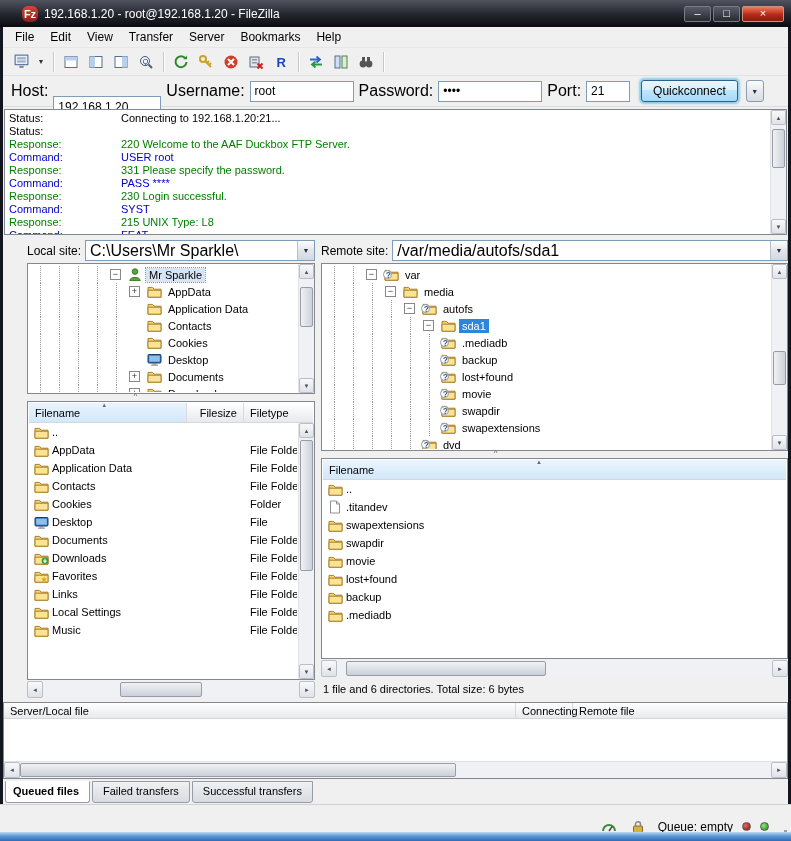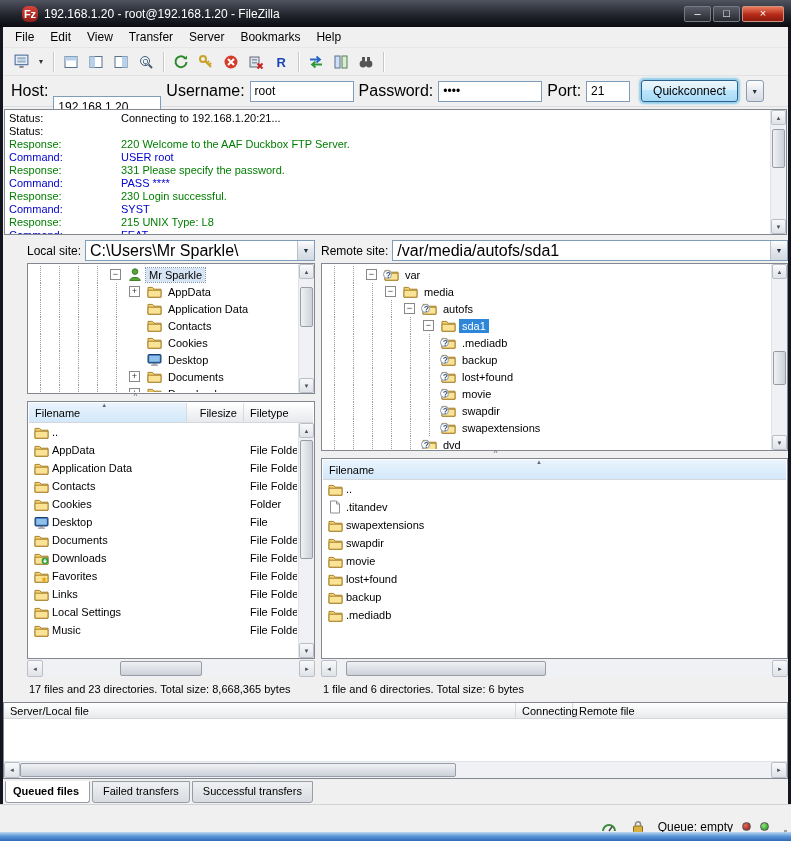--- a/index.html
+++ b/index.html
@@ -647,21 +647,20 @@
           <span class="sarrow">▼</span>
         </div>
       </div>
       <div class="hscroll">
         <span class="sarrow">◄</span>
         <span class="strack">
             <span class="sthumb" style="left:30%;width:32%"></span>
           </span>
         <span class="sarrow">►</span>
       </div>
-      <div class="pane-status">17 files and 23 directories. Total size: 8,668,365 bytes</div>
     </div>
 
     <div class="pane remote">
       <div class="site-bar">
         <span class="site-label">Remote site:</span>
         <span class="combo">
           <span class="combo-text">/var/media/autofs/sda1</span>
           <span class="combo-arrow">▼</span>
         </span>
       </div>

